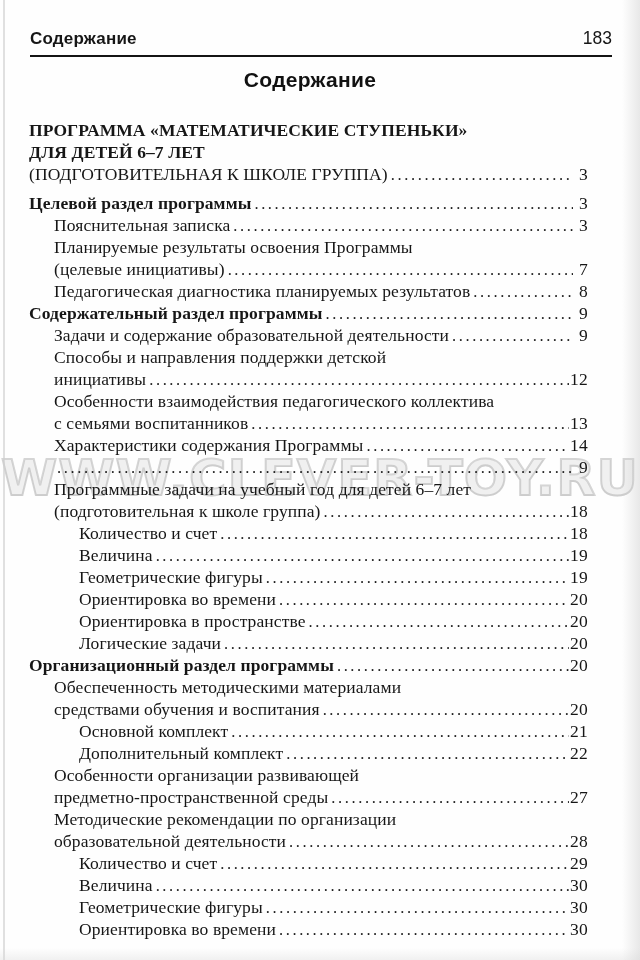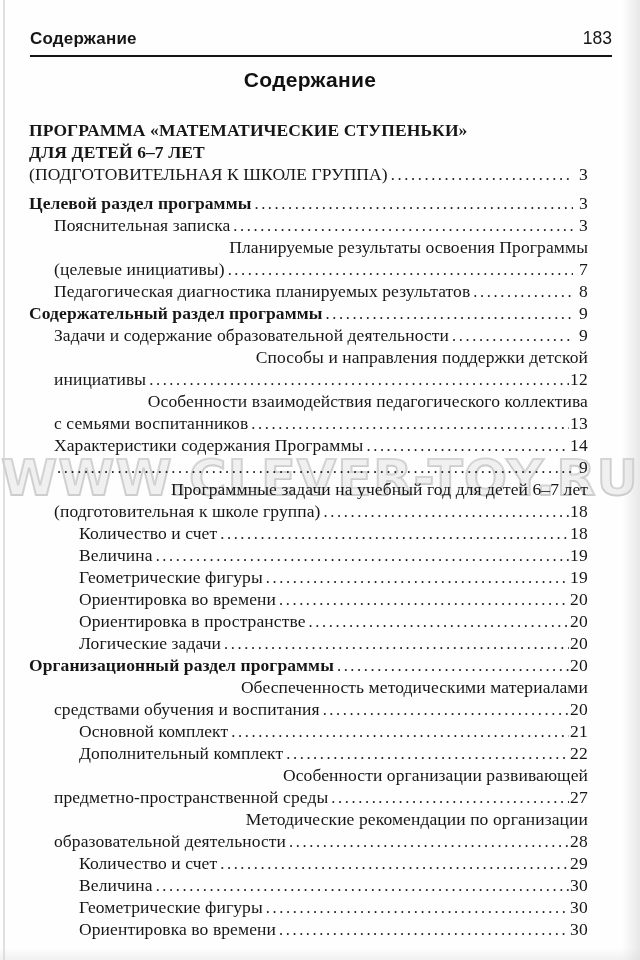--- a/index.html
+++ b/index.html
@@ -67,21 +67,21 @@
 
   
   .toc {
     position: absolute; top: 119px; left: 29px; right: 52px;
     z-index: 1;
     font-size: 17.5px; line-height: 22px;
   }
   .row { display: flex; align-items: baseline; height: 22px; white-space: nowrap; }
   .row.gap { margin-top: 7px; justify-content: space-between; }
   .row.bold .label { font-weight: 700; }
-  .row.ind1 { padding-left: 25px; justify-content: flex-end; }
+  .row.ind1 { padding-left: 25px; }
   .row.ind2 { padding-left: 50px; }
   .label { flex: 0 0 auto; letter-spacing: .1px; }
   .leader {
     flex: 1 1 auto; overflow: hidden; position: relative;
     margin: 0 1px 0 3px; color: #1d1d1d;
   }
   .leader::after {
     content: "......................................................................................................";
     letter-spacing: 2.6px; font-size: 16.5px;
   }

